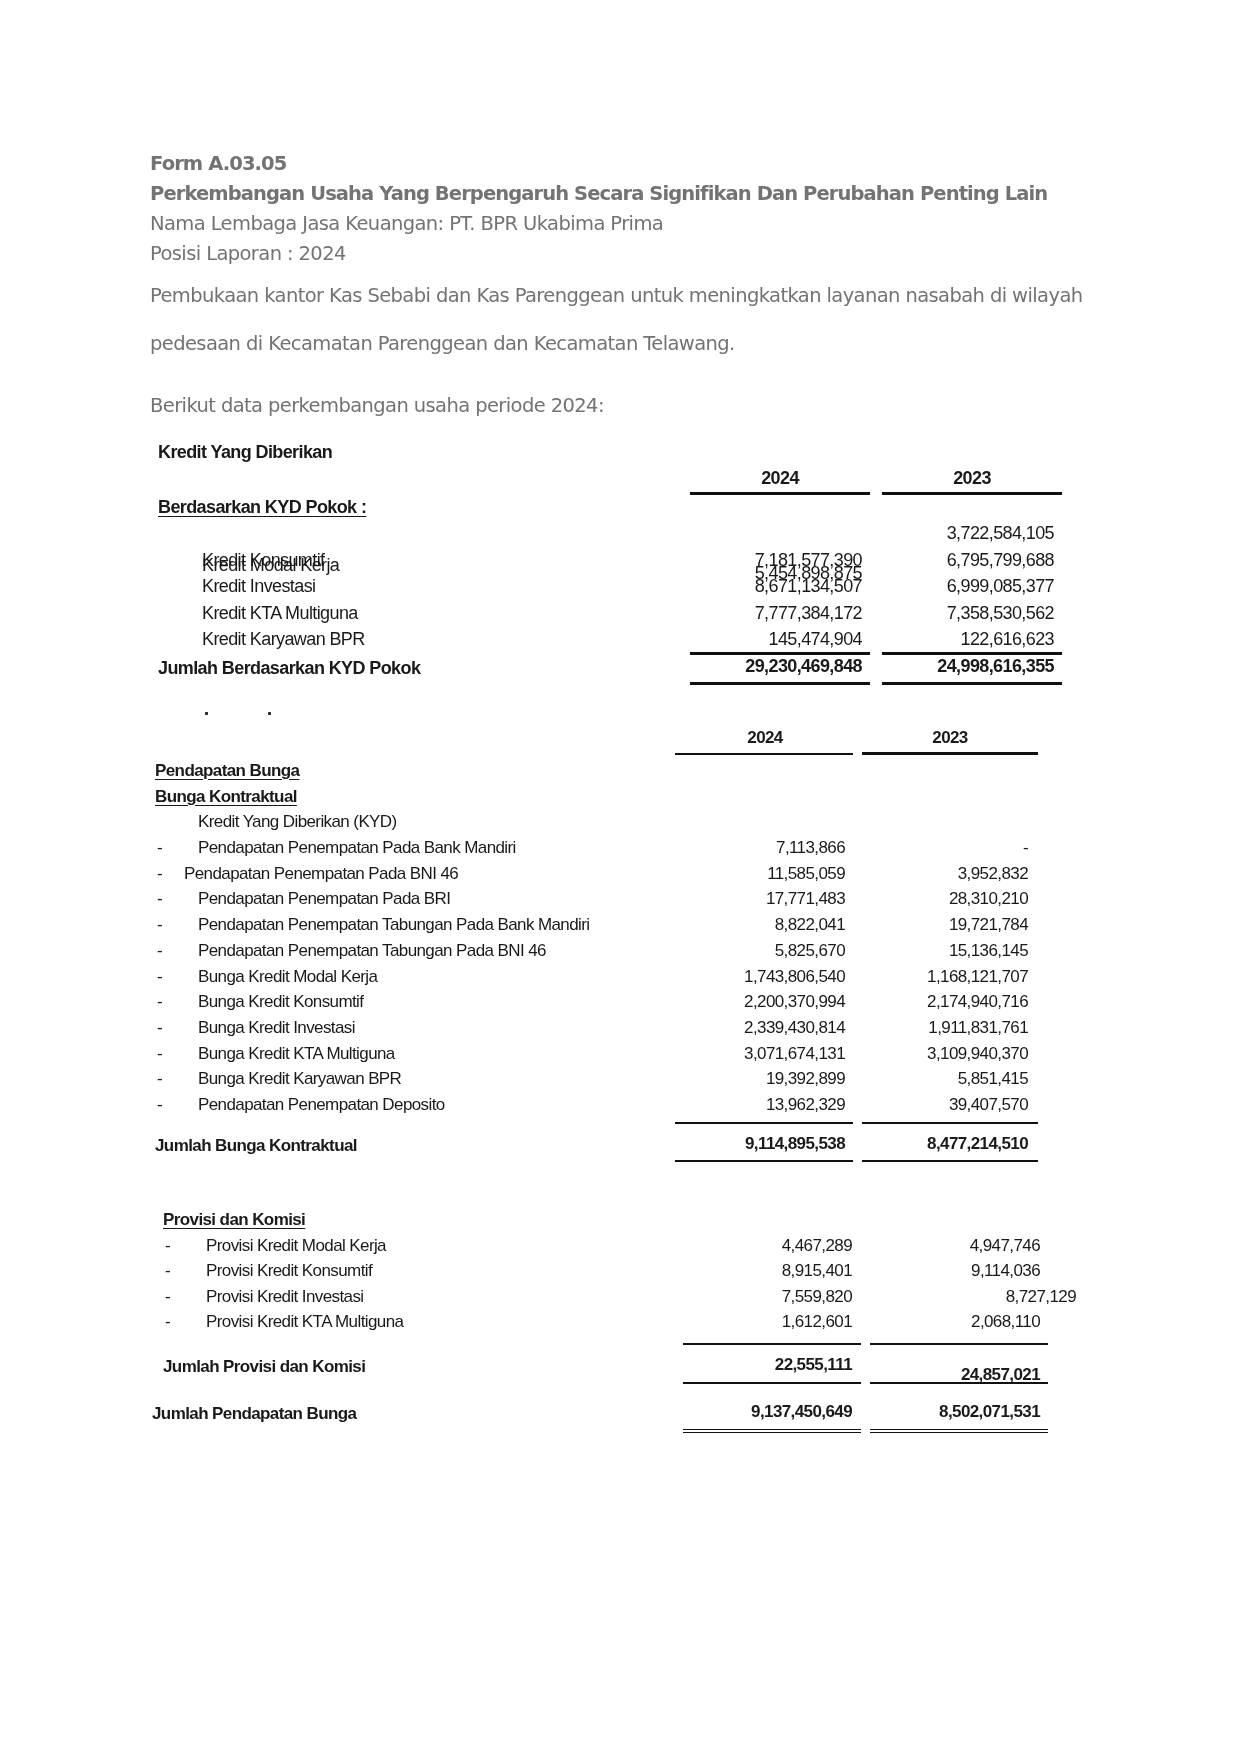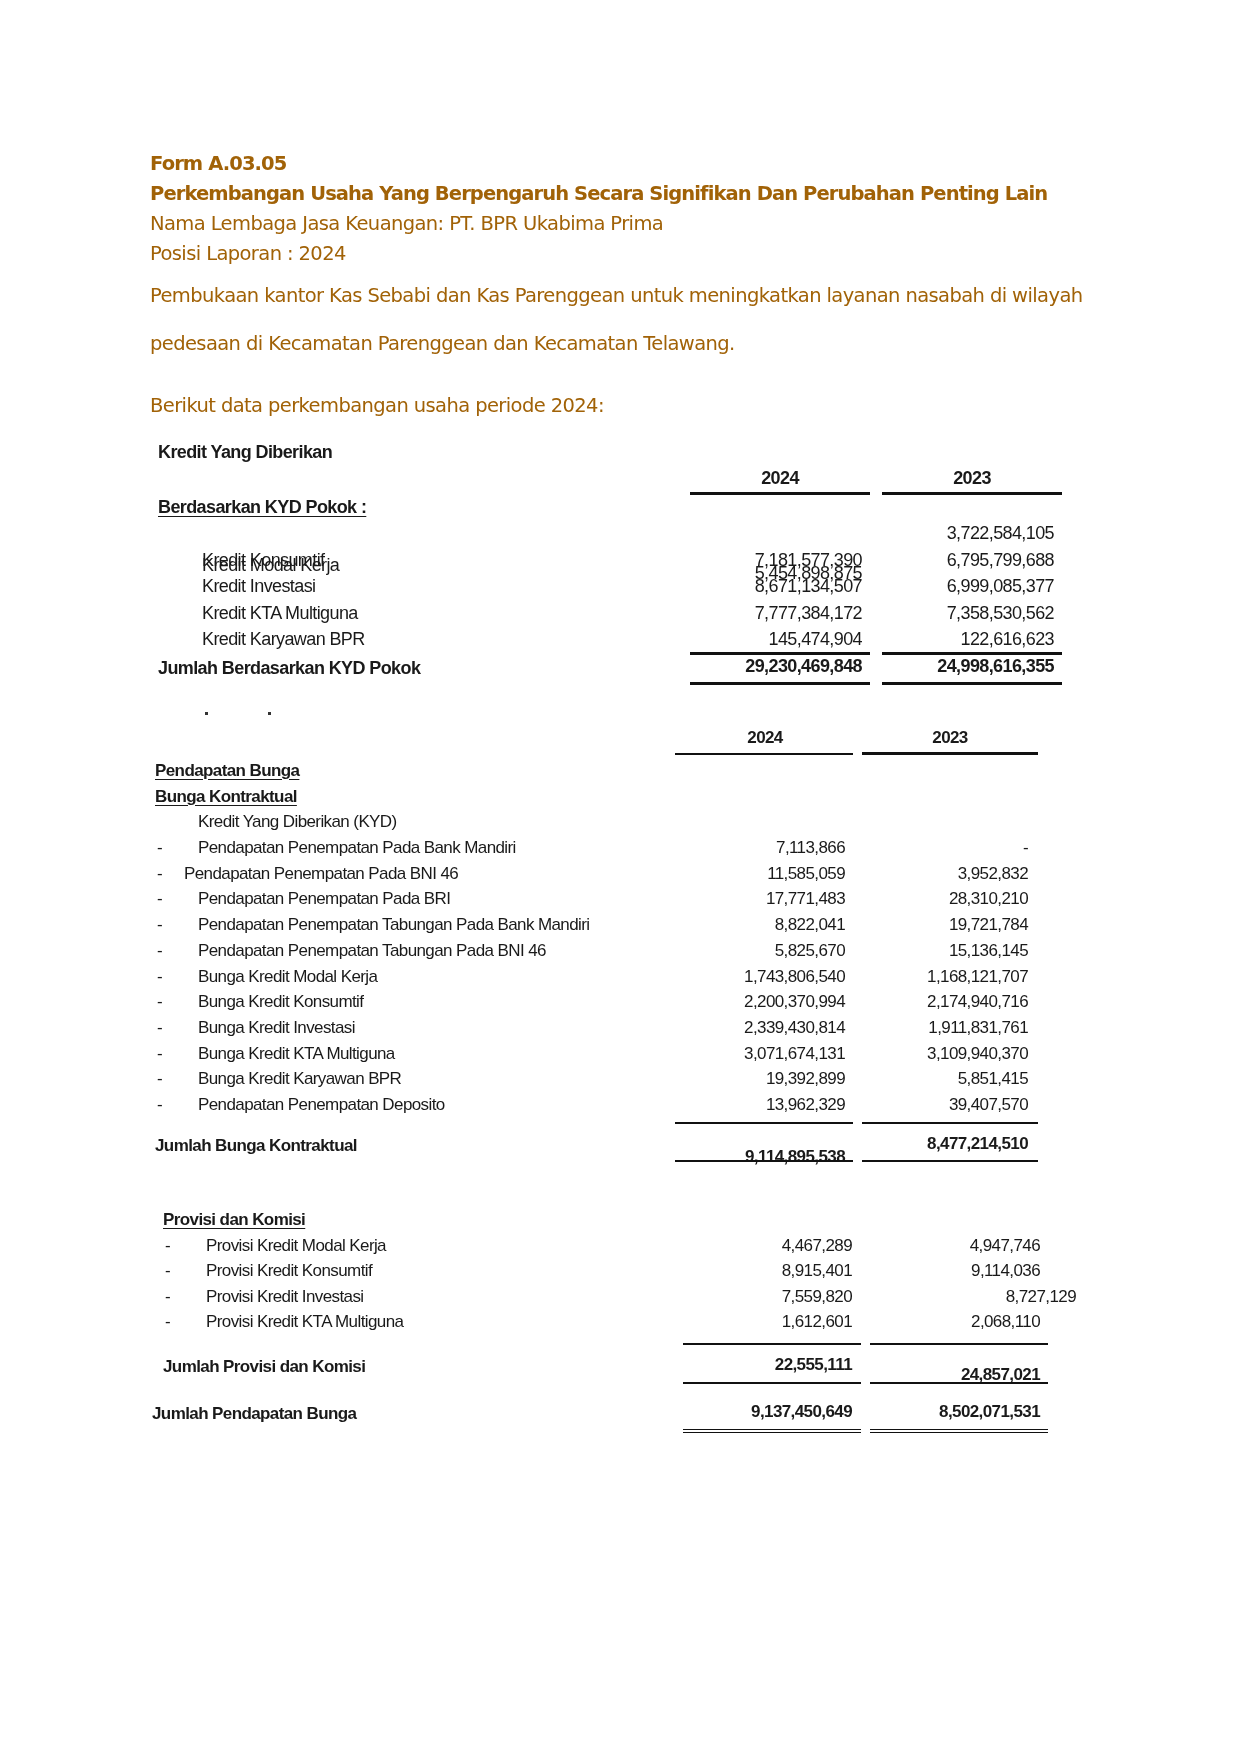--- a/index.html
+++ b/index.html
@@ -1,17 +1,17 @@
 <!DOCTYPE html>
 <html><head>
 <meta charset="utf-8">
 <style>
   html, body { margin: 0; padding: 0; background: #ffffff; }
   body { width: 1241px; height: 1755px; position: relative; overflow: hidden; color: #111; }
-  .hdr { position: absolute; left: 150px; font-family: "DejaVu Sans", sans-serif; font-size: 19.5px; letter-spacing: -0.6px; color: #a16207; white-space: nowrap; }
+  .hdr { position: absolute; left: 150px; font-family: "DejaVu Sans", sans-serif; font-size: 19.5px; letter-spacing: -0.6px; color: #737373; white-space: nowrap; }
   .hdr.b { font-weight: bold; letter-spacing: -0.9px; }
   .tbl { position: absolute; font-family: "Liberation Sans", sans-serif; font-size: 18px; color: #1a1a1a; letter-spacing: -0.6px; }
   .row { position: absolute; height: 24px; line-height: 24px; white-space: nowrap; }
   .num { position: absolute; text-align: right; white-space: nowrap; }
   .bold { font-weight: bold; }
   .ul { text-decoration: underline; text-underline-offset: 3px; }
   .rule { position: absolute; height: 0; border-top: 2px solid #111; }
   .rule.thick { border-top-width: 3px; }
   .rule.dbl { border-top: 4px double #111; height: 0; }
 </style>
@@ -111,21 +111,21 @@
       <div class="num row" style="top: 1067.3px; left: 655px; width: 190px;">19,392,899</div>
       <div class="num row" style="top: 1067.3px; left: 838px; width: 190px;">5,851,415</div>
       <div class="row" style="top: 1093px; left: 157px;">-</div>
       <div class="row" style="top: 1093px; left: 198px;">Pendapatan Penempatan Deposito</div>
       <div class="num row" style="top: 1093px; left: 655px; width: 190px;">13,962,329</div>
       <div class="num row" style="top: 1093px; left: 838px; width: 190px;">39,407,570</div>
     </div>
   <div class="rule" style="top:1122px;left:675px;width:178px;"></div>
   <div class="rule" style="top:1122px;left:862px;width:176px;"></div>
   <div class="row bold" style="top:1134px;left:155px;">Jumlah Bunga Kontraktual</div>
-  <div class="num bold" style="top:1134px;left:655px;width:190px;margin-top:13px;">9,114,895,538</div>
+  <div class="num bold" style="top:1134px;left:655px;width:190px;">9,114,895,538</div>
   <div class="num bold" style="top:1134px;left:838px;width:190px;">8,477,214,510</div>
   <div class="rule" style="top:1160px;left:675px;width:178px;"></div>
   <div class="rule" style="top:1160px;left:862px;width:176px;"></div>
 </div>
 
 <div class="tbl" style="left:0;top:0;font-size:17px;">
   <div class="row bold ul" style="top:1208px;left:163px;">Provisi dan Komisi</div>
   <div id="provisi-rows">
       <div class="row" style="top: 1234px; left: 165px;">-</div>
       <div class="row" style="top: 1234px; left: 206px;">Provisi Kredit Modal Kerja</div>

